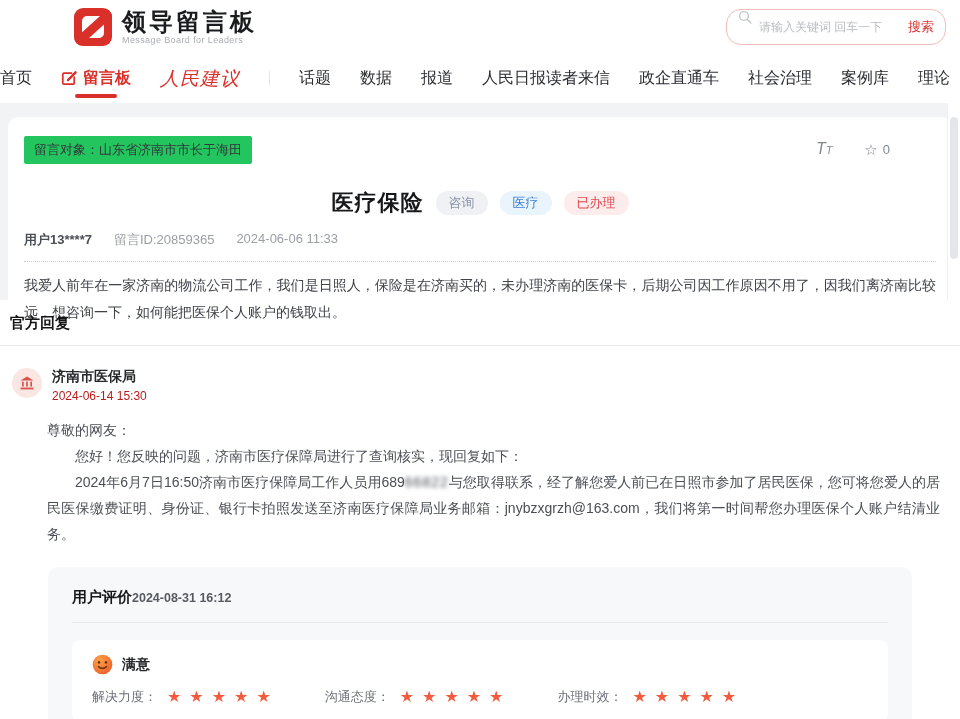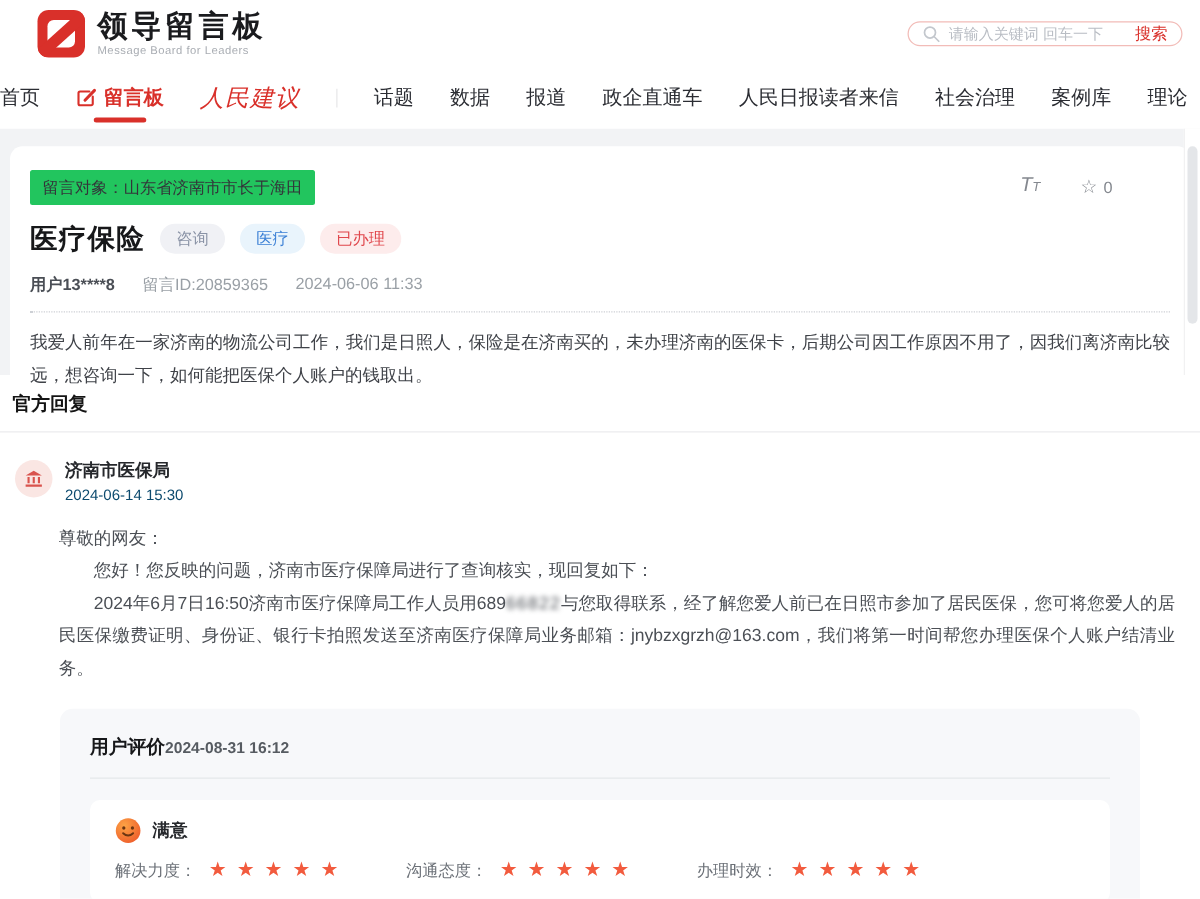--- a/index.html
+++ b/index.html
@@ -4,29 +4,29 @@
 <style>
   * { margin:0; padding:0; box-sizing:border-box; }
   html,body { width:960px; height:719px; }
   body {
     font-family:"Liberation Sans","DejaVu Sans",sans-serif;
     background:#ffffff; color:#222; overflow:hidden; position:relative;
   }
   
   .header { height:54px; display:flex; align-items:center; justify-content:space-between;
             padding:0 14px 0 30px; background:#fff; }
-  .logo { display:flex; align-items:center; gap:10px; }
+  .logo { display:flex; align-items:center; gap:10px;margin-left:44px; }
   .logo-icon { width:38px; height:38px; background:var(--accent); border-radius:9px;
                position:relative; overflow:hidden; flex:none; }
   .logo-icon::before { content:""; position:absolute; inset:8px; background:#fff; border-radius:5px; }
   .logo-icon::after { content:""; position:absolute; left:-6px; top:15px; width:52px; height:9px;
                       background:var(--accent); transform:rotate(-42deg); }
   .logo-cn { font-size:24px; font-weight:bold; color:#1a1b1e; letter-spacing:3px; line-height:1.1; }
   .logo-en { font-size:9px; color:#a9adb3; letter-spacing:.4px; }
-  .search { display:flex; align-items:center; width:220px; height:20px;
+  .search { display:flex; width:220px; height:36px;
             border:1px solid #f2bcb8; border-radius:15px; padding:0 11px; gap:7px; background:#fff; }
   .search input { flex:1; border:none; outline:none; font-size:12px; color:#555; min-width:0;
                   font-family:inherit; background:transparent; }
   .search input::placeholder { color:#b9bdc4; }
   .search-btn { color:var(--accent); font-size:13px; background:none; border:none; cursor:pointer;
                 font-family:inherit; flex:none; }
   
   .nav { display:flex; align-items:center; height:49px; gap:29px; background:#fff; }
   .nav-item { font-size:16px; color:#2b2d33; display:flex; align-items:center; gap:5px;
               height:100%; position:relative; cursor:pointer; white-space:nowrap; }
@@ -39,38 +39,38 @@
   
   .band { background:var(--band); padding:14px 8px 0; height:197px; }
   .card { background:#fff; border-radius:10px 10px 0 0; height:183px; padding:19px 16px; }
   .card-row1 { display:flex; justify-content:space-between; align-items:flex-start; }
   .target-box { background:#22c55e; padding:5px 10px; font-size:13px; color:#33353a; border-radius:2px; }
   .card-tools { display:flex; align-items:center; gap:32px; color:#8c9097; padding:4px 46px 0 0; }
   .tool-tt { font-size:16px; cursor:pointer; letter-spacing:0; color:#84888f;font-style:italic; }
   .tool-tt small { font-size:10.5px; }
   .fav { display:flex; align-items:center; gap:5px; cursor:pointer; font-size:13px; color:#84888f; }
   .fav .glyph { font-size:15px; line-height:1; }
-  .title-row { display:flex; align-items:center; margin-top:12px; gap:12px; }
+  .title-row { display:flex; align-items:center; margin-top:24px; gap:12px;justify-content:center; }
   .msg-title { font-size:22px; font-weight:bold; color:#17181a; letter-spacing:1px; }
   .tag { font-size:13px; padding:3px 13px; border-radius:13px; cursor:pointer; }
   .tag.gray { color:var(--tag-gray); background:var(--tag-gray-bg); }
   .tag.blue { color:var(--tag-blue); background:var(--tag-blue-bg); }
   .tag.red  { color:var(--tag-red);  background:var(--tag-red-bg); }
   .meta-row { display:flex; gap:22px; margin-top:13px; font-size:13px; color:#9aa0a6; }
   .meta-user { color:#4a4e55; font-weight:bold; }
   .dotted { border:none; border-top:1px dotted #cdd0d5; margin-top:12px; }
   .msg-body { margin-top:10px; font-size:14px; color:#3f4248; line-height:27px; text-align:justify; }
   
   .reply-title { margin:14px 0 0 10px; font-size:15px; font-weight:bold; color:#141414; }
   .section-divider { margin-top:12px; border:none; border-top:1px solid #ececee; }
   .reply-head { display:flex; gap:10px; padding:22px 12px 0; }
   .avatar { width:30px; height:30px; border-radius:50%; background:#fae6e3; flex:none;
             display:flex; align-items:center; justify-content:center; }
   .agency { font-size:14px; font-weight:bold; color:#26282c; }
-  .reply-date { font-size:12px; color:#0c4a6e; margin-top:3px; }
+  .reply-date { font-size:12px; color:#b91c1c; margin-top:3px; }
   .reply-body { margin:14px 20px 0 47px; font-size:14px; color:#4b4f55; line-height:26px; text-align:justify; }
   .reply-body p.ind { text-indent:2em; }
   .masked { filter:blur(2.2px); letter-spacing:1px; }
   
   .eval { margin:20px 48px 0; background:var(--panel); border-radius:10px; padding:21px 24px; height:170px; }
   .eval-head { display:flex; justify-content:flex-start; align-items:center; }
   .eval-title { font-size:15px; font-weight:bold; color:#17181a; }
   .eval-date { font-size:12.5px; color:#565b61; font-weight:bold; }
   .eval-divider { margin-top:15px; border:none; border-top:1px solid #e5e7ea; }
   .eval-card { margin-top:17px; background:#fff; border-radius:8px; padding:14px 20px 16px; }
@@ -126,24 +126,24 @@
   <div class="nav-item">
     <span>话题</span>
   </div>
   <div class="nav-item">
     <span>数据</span>
   </div>
   <div class="nav-item">
     <span>报道</span>
   </div>
   <div class="nav-item">
+    <span>人民日报读者来信</span>
+  </div>
+  <div class="nav-item">
     <span>政企直通车</span>
-  </div>
-  <div class="nav-item">
-    <span>人民日报读者来信</span>
   </div>
   <div class="nav-item">
     <span>社会治理</span>
   </div>
   <div class="nav-item">
     <span>案例库</span>
   </div>
   <div class="nav-item">
     <span>理论</span>
   </div>
@@ -161,21 +161,21 @@
         </span>
       </div>
     </div>
     <div class="title-row">
       <span class="msg-title">医疗保险</span>
       <span class="tag gray">咨询</span>
       <span class="tag blue">医疗</span>
       <span class="tag red">已办理</span>
     </div>
     <div class="meta-row">
-      <span class="meta-user">用户13****8</span>
+      <span class="meta-user">用户13****7</span>
       <span>留言ID:20859365</span>
       <span>2024-06-06 11:33</span>
     </div>
     <hr class="dotted">
     <p class="msg-body">我爱人前年在一家济南的物流公司工作，我们是日照人，保险是在济南买的，未办理济南的医保卡，后期公司因工作原因不用了，因我们离济南比较远，想咨询一下，如何能把医保个人账户的钱取出。</p>
   </div>
 </div>
 
 <div>
   <div class="reply-title">官方回复</div>

